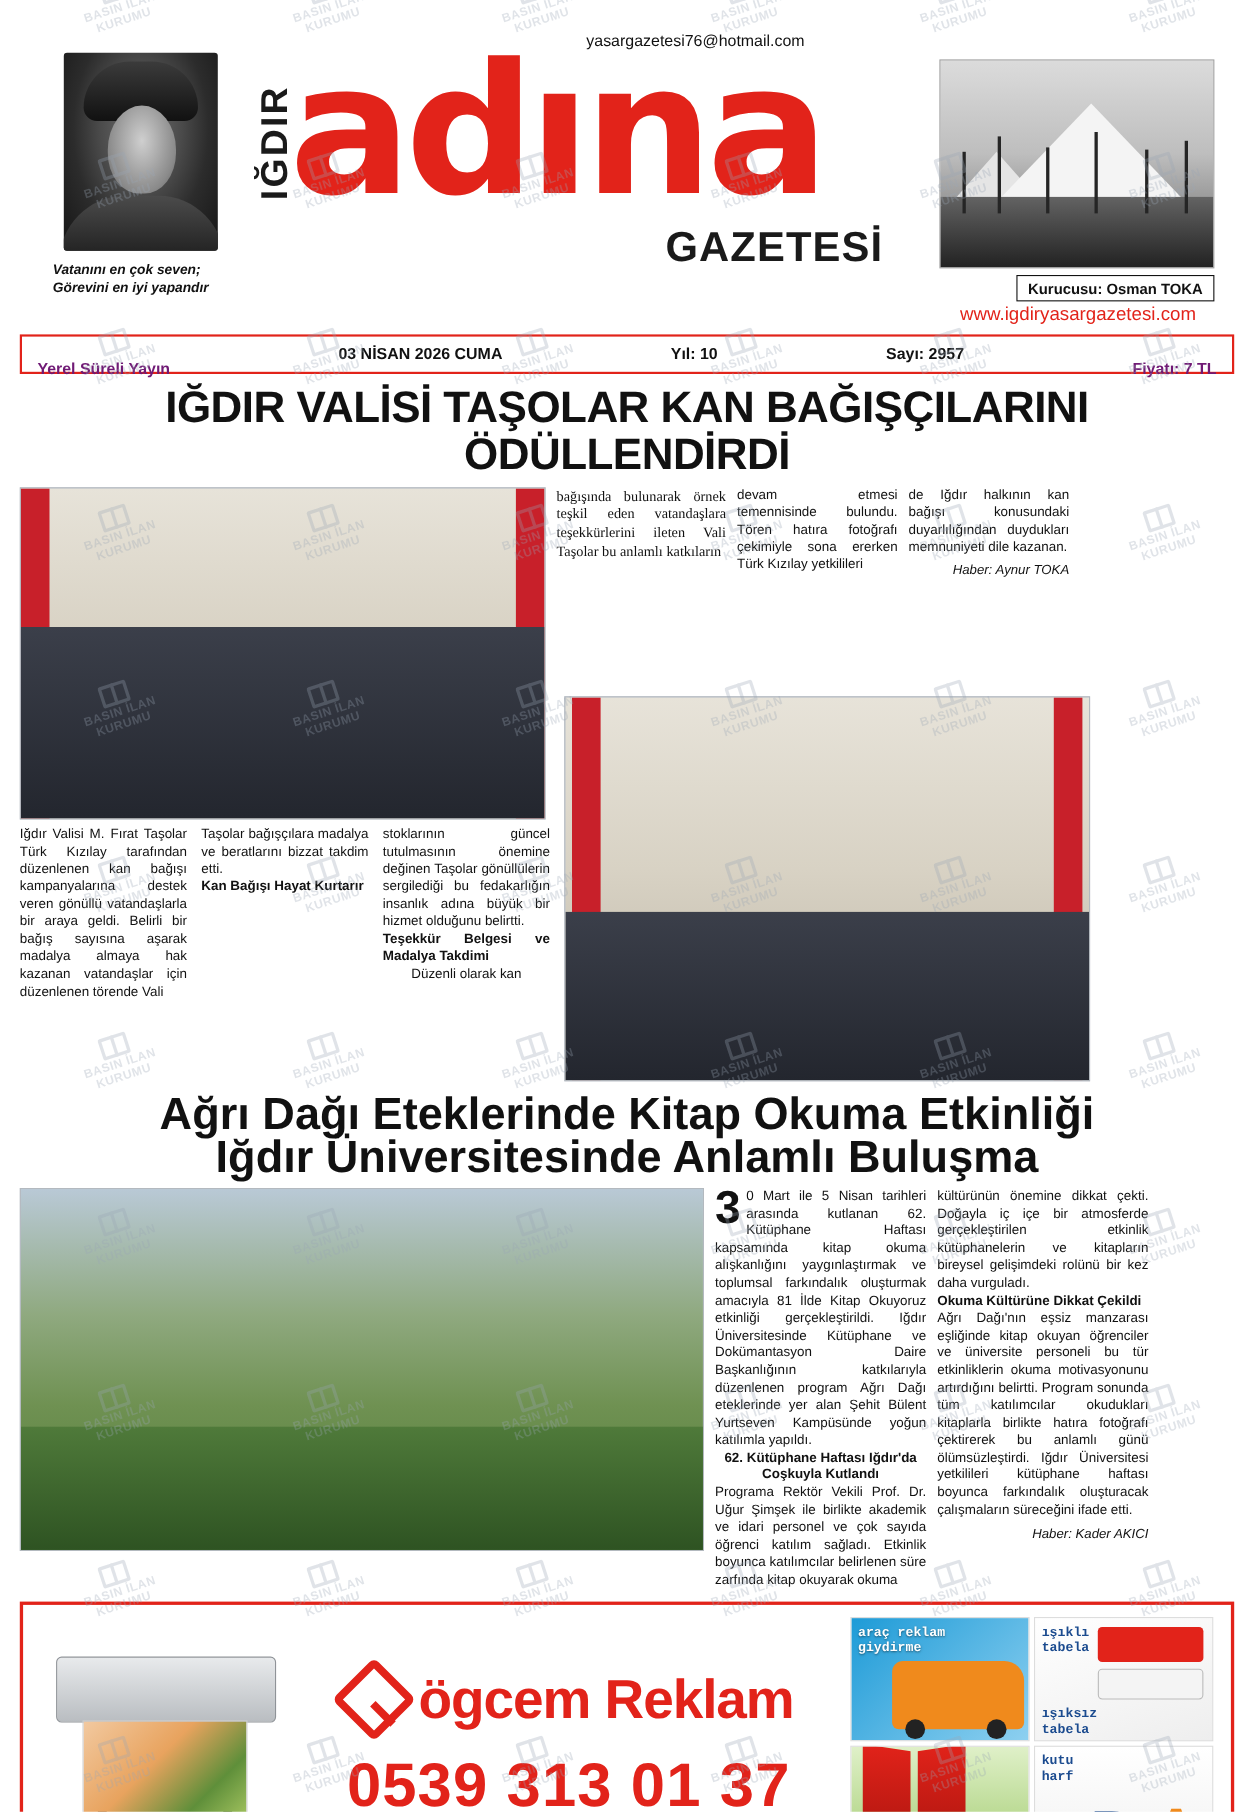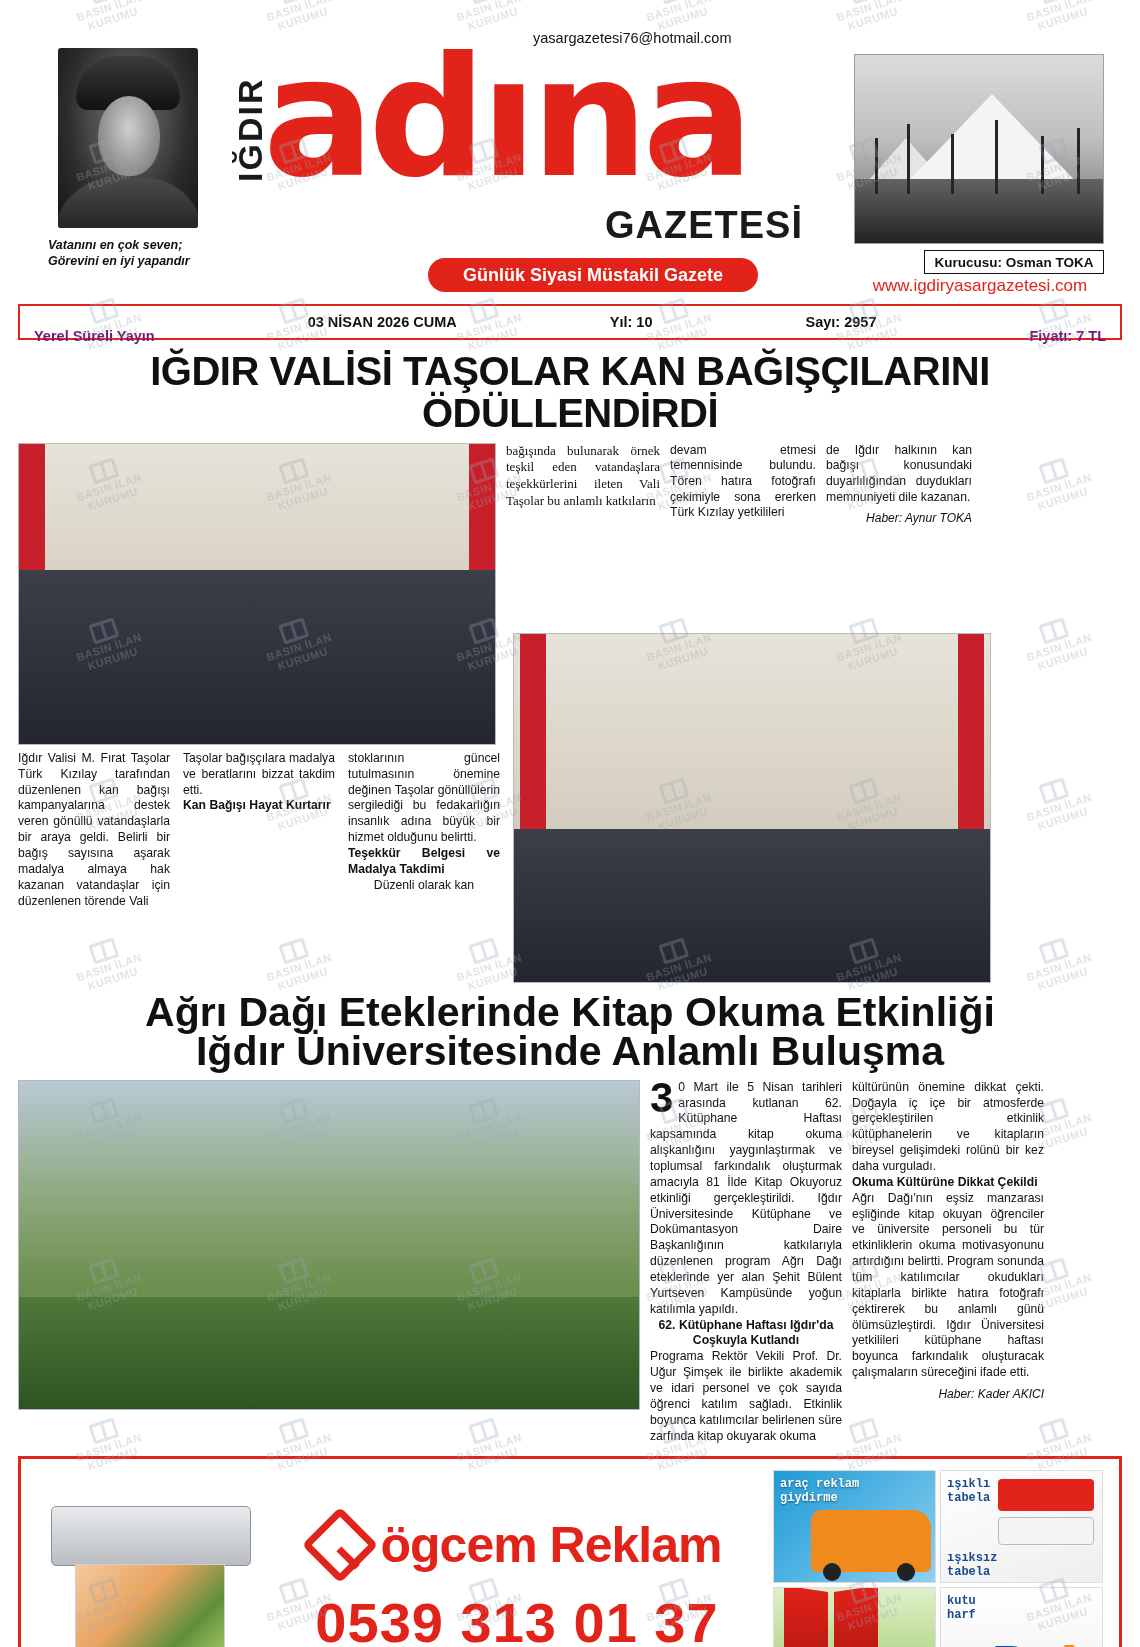--- a/index.html
+++ b/index.html
@@ -342,21 +342,20 @@
       <div class="face"></div>
     </div>
     <div class="ataturk-caption" style="white-space:pre-line">Vatanını en çok seven;
 Görevini en iyi yapandır</div>
 
     <div class="logo-wrap">
       <div class="mail">yasargazetesi76@hotmail.com</div>
       <div class="logo-igdir">IĞDIR</div>
       <div class="logo-yasar">adına</div>
       <div class="logo-gazetesi">GAZETESİ</div>
-      <div class="slogan">Günlük Siyasi Müstakil Gazete</div>
     </div>
 
     <div class="mountain">
       <div class="peak2"></div>
       <div class="peak"></div>
       <div class="ground"></div>
       <div class="tree" style="left:20px;height:56px"></div>
       <div class="tree" style="left:52px;height:70px"></div>
       <div class="tree" style="left:96px;height:60px"></div>
       <div class="tree" style="left:140px;height:74px"></div>

